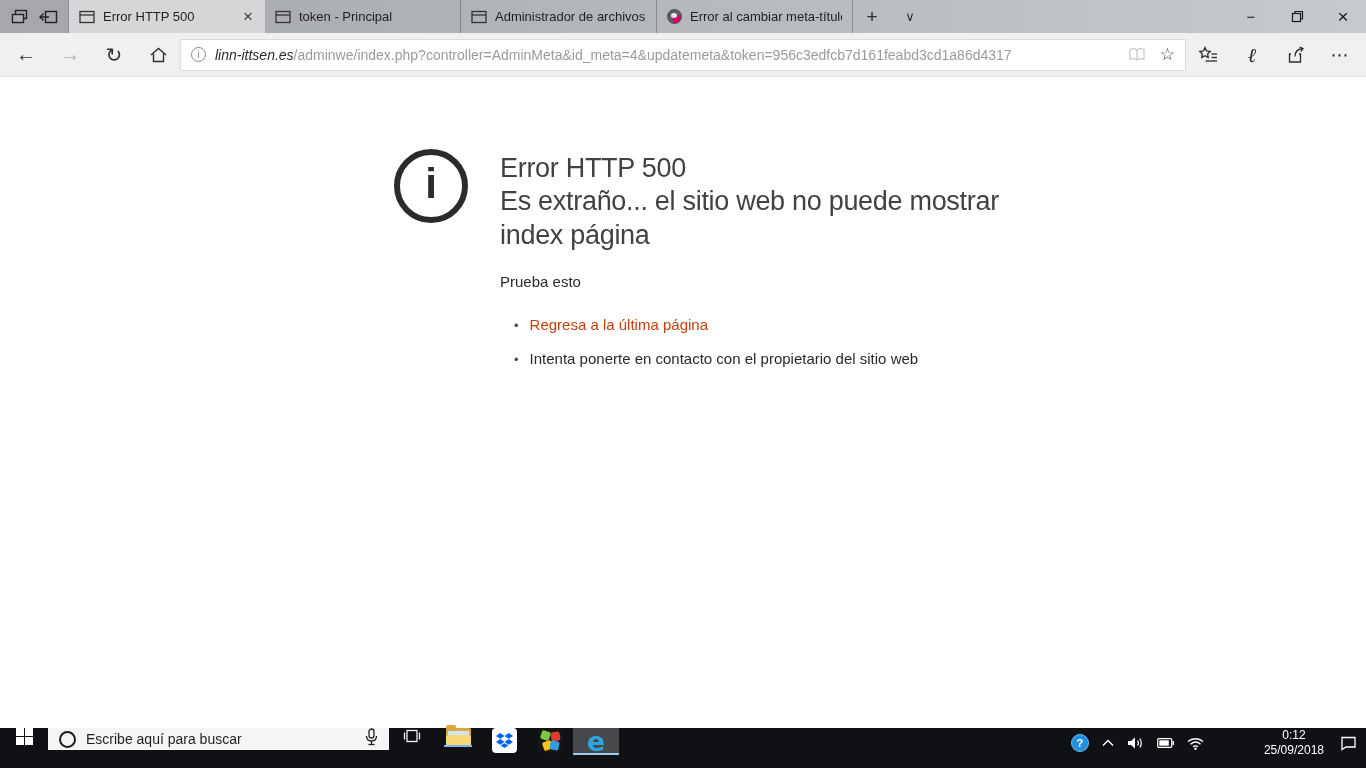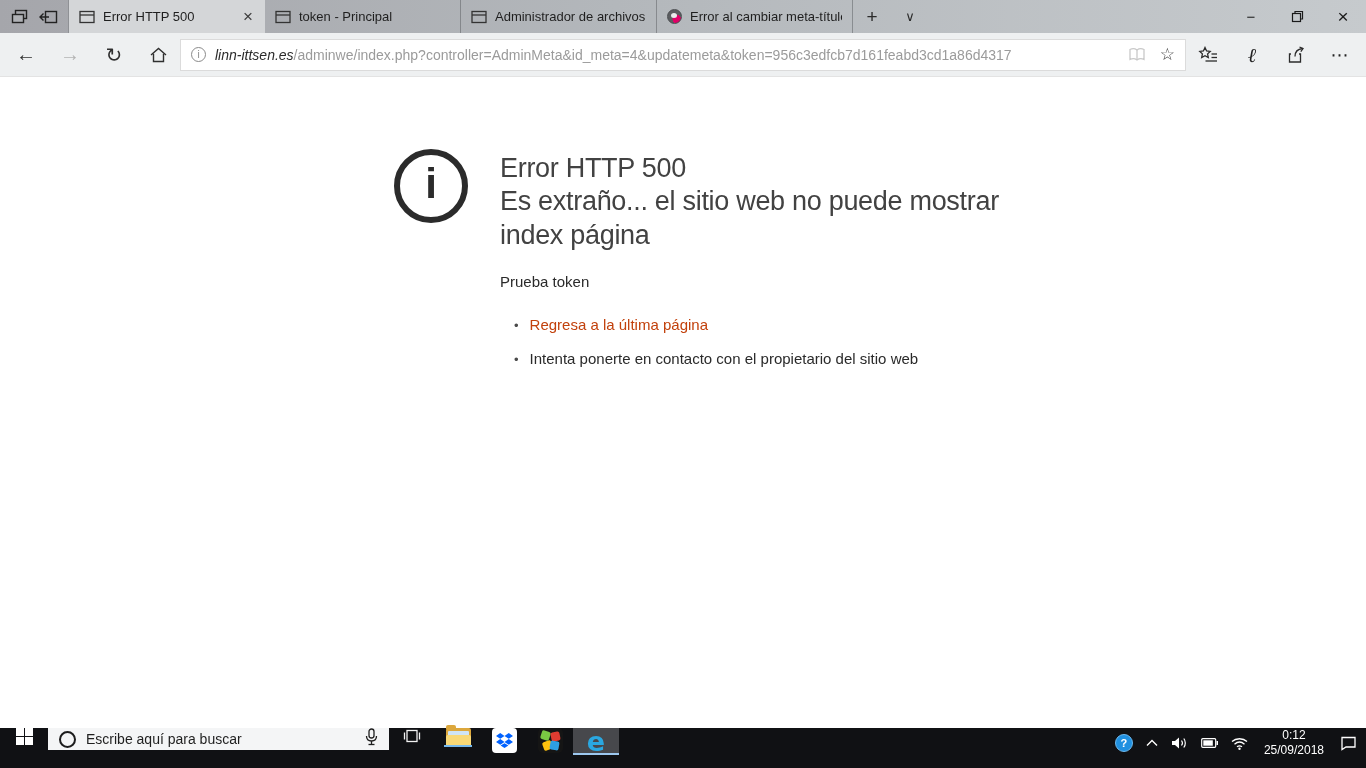--- a/index.html
+++ b/index.html
@@ -99,21 +99,21 @@
   .puzzle .p1 { background:#7ac943; left:3px; top:3px; transform:rotate(18deg); }
   .puzzle .p2 { background:#e03c31; right:3px; top:4px; transform:rotate(-12deg); }
   .puzzle .p3 { background:#ffc20e; left:5px; bottom:3px; transform:rotate(-20deg); }
   .puzzle .p4 { background:#2e9fe3; right:4px; bottom:3px; transform:rotate(10deg); }
   .edge-e { font-size:27px; font-weight:bold; color:#2aa7e0; line-height:1; font-family:"DejaVu Sans", sans-serif; }
 
   .tray { margin-left:auto; display:flex; align-items:center; gap:13px; padding-right:9px; }
   .trayicon { display:flex; align-items:center; justify-content:center; cursor:pointer; }
   .helpbadge { width:18px; height:18px; border-radius:50%; background:#2090e0; border:1.5px solid #6cb8ec;
                color:#fff; font-size:11px; font-weight:bold; display:flex; align-items:center; justify-content:center; }
-  .clock { color:#fff; font-size:12px; text-align:center; line-height:15px; cursor:pointer; padding:0 3px; }
+  .clock { color:#fff; font-size:12px; text-align:center; line-height:15px; cursor:pointer; padding:0 3px;margin-left:44px; }
 </style>
 </head>
 <body>
 
 <div class="screen">
 
   <div class="tabbar">
     <div class="aside-btns">
       <div class="aside-btn">
         <svg width="18" height="16" viewBox="0 0 18 16">
@@ -242,21 +242,21 @@
     </div>
   </div>
 
   <div class="content">
     <div class="error-block">
       <div class="info-circle">i</div>
       <div class="error-text">
         <div class="etitle">Error HTTP 500</div>
         <div class="esub">Es extraño... el sitio web no puede mostrar</div>
         <div class="esub">index página</div>
-        <div class="etry">Prueba token</div>
+        <div class="etry">Prueba esto</div>
         <ul class="elist">
           <li>
             <span class="bullet">•</span>
             <span class="link">Regresa a la última página</span>
           </li>
           <li>
             <span class="bullet">•</span>
             <span>Intenta ponerte en contacto con el propietario del sitio web</span>
           </li>
         </ul>

